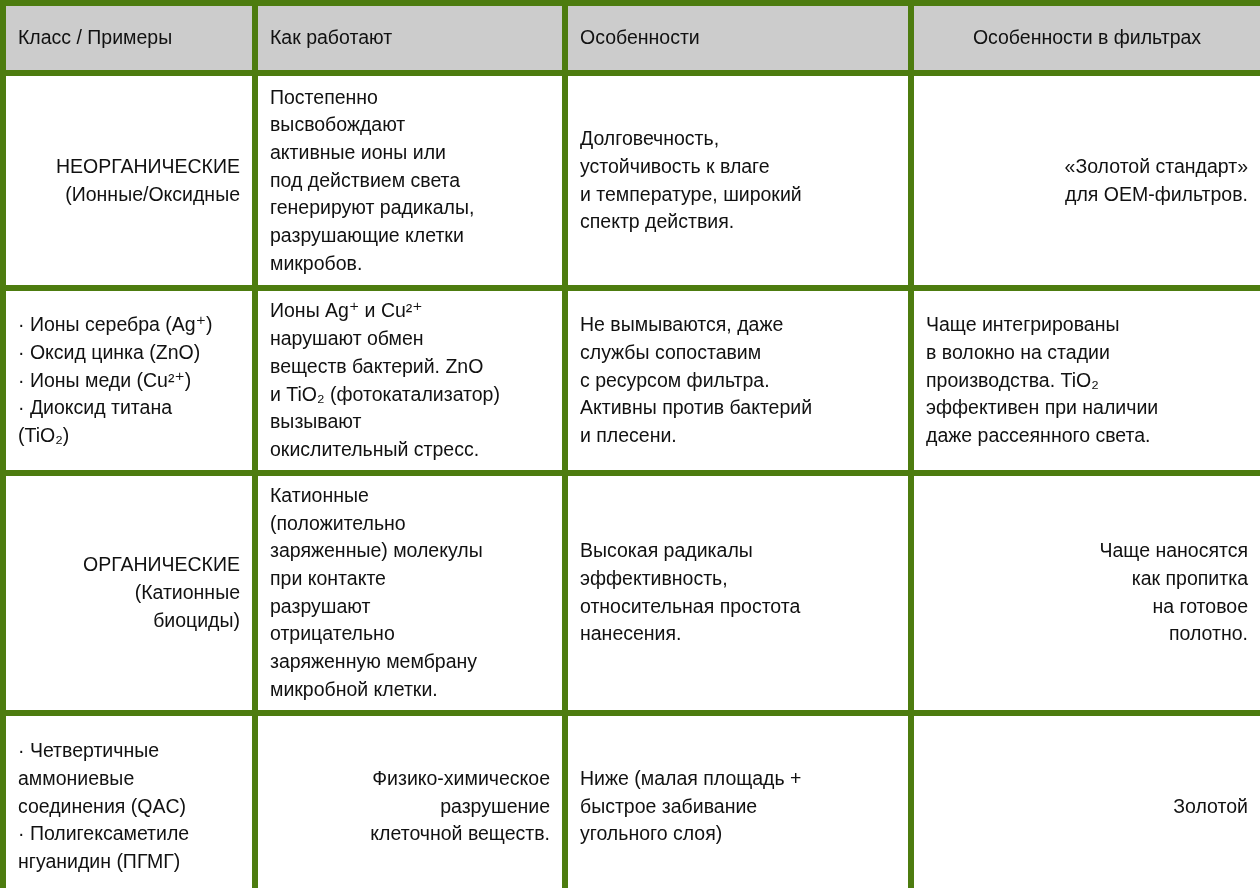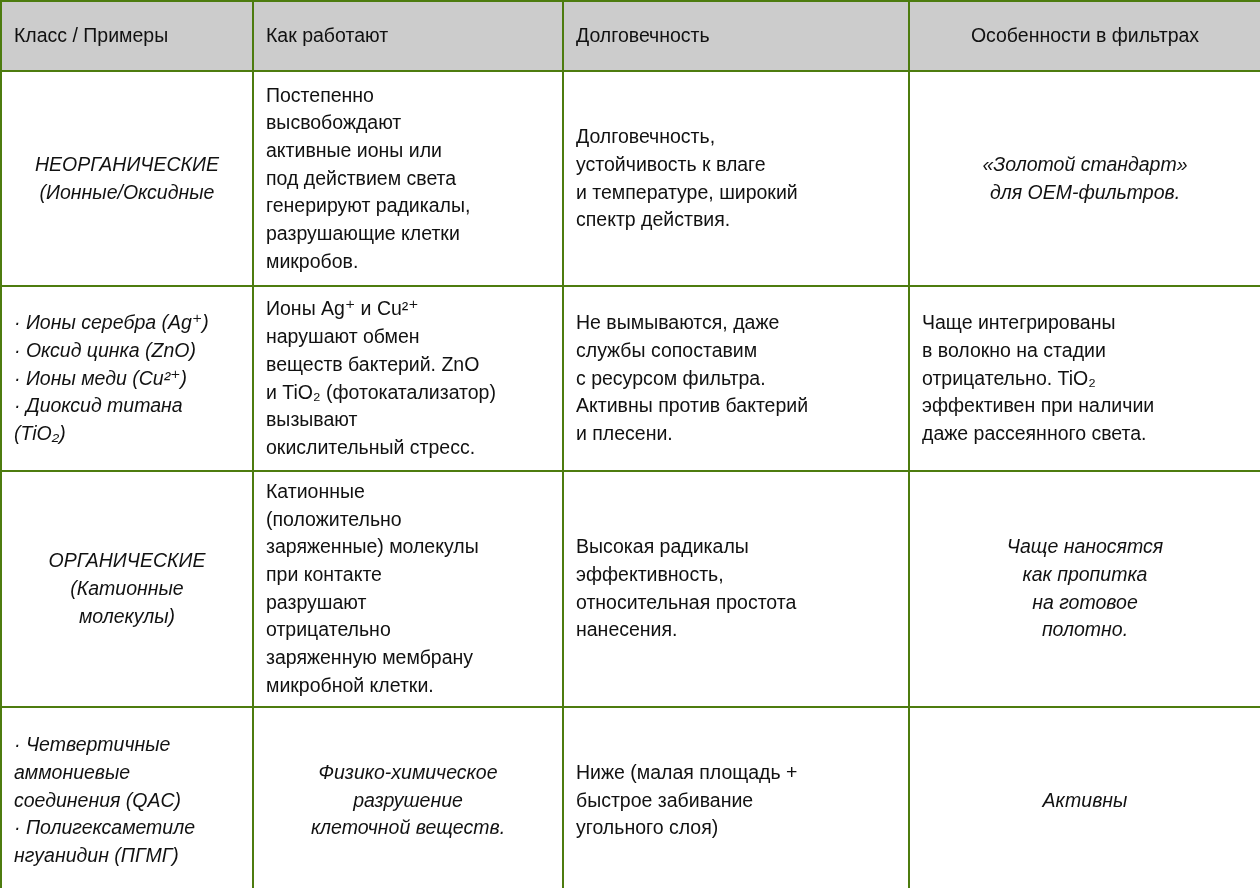--- a/index.html
+++ b/index.html
@@ -20,21 +20,21 @@
     box-sizing: border-box;
   }
   table.biocide-table {
     border-collapse: collapse;
     table-layout: fixed;
     width: 1260px;
     height: 888px;
   }
   table.biocide-table th,
   table.biocide-table td {
-    border: 2px solid #4d7c0f;
+    border: 6px solid #4d7c0f;
     box-sizing: border-box;
     padding: 6px 12px;
     vertical-align: middle;
     font-size: 19.5px;
     line-height: 1.42;
     font-weight: 400;
     color: #111111;
   }
   
   col.c1 { width: 252px; }
@@ -52,50 +52,49 @@
   }
   thead th.h-center {
     text-align: center;
   }
 
   tr.r1 { height: 215px; }
   tr.r2 { height: 185px; }
   tr.r3 { height: 230px; }
   tr.r4 { height: 188px; }
 
-  td.center { text-align: center; font-style: italic; }
+  td.center { text-align: right; }
   td.left { text-align: left; }
 
   .cell-text {
     display: block;
     white-space: pre-line;
   }
   .bullets {
     display: block;
     white-space: pre-line;
     text-align: left;
-    font-style: italic;
   }
 </style>
 </head>
 <body>
 
 <div class="table-wrap">
   <table class="biocide-table">
     <colgroup>
       <col class="c1">
         <col class="c2">
         <col class="c3">
         <col class="c4">
     </colgroup>
     <thead>
       <tr>
         <th class="h-left">Класс / Примеры</th>
         <th class="h-left">Как работают</th>
-        <th class="h-left">Долговечность</th>
+        <th class="h-left">Особенности</th>
         <th class="h-center">Особенности в фильтрах</th>
       </tr>
     </thead>
     <tbody>
       <tr class="r1">
         <td class="center">
             <span class="cell-text">НЕОРГАНИЧЕСКИЕ
 (Ионные/Оксидные</span>
           </td>
         <td class="left">
@@ -137,30 +136,30 @@
         <td class="left">
             <span class="cell-text">Не вымываются, даже
 службы сопоставим
 с ресурсом фильтра.
 Активны против бактерий
 и плесени.</span>
           </td>
         <td class="left">
             <span class="cell-text">Чаще интегрированы
 в волокно на стадии
-отрицательно. TiO₂
+производства. TiO₂
 эффективен при наличии
 даже рассеянного света.</span>
           </td>
       </tr>
       <tr class="r3">
         <td class="center">
             <span class="cell-text">ОРГАНИЧЕСКИЕ
 (Катионные
-молекулы)</span>
+биоциды)</span>
           </td>
         <td class="left">
             <span class="cell-text">Катионные
 (положительно
 заряженные) молекулы
 при контакте
 разрушают
 отрицательно
 заряженную мембрану
 микробной клетки.</span>
@@ -190,18 +189,18 @@
             <span class="cell-text">Физико-химическое
 разрушение
 клеточной веществ.</span>
           </td>
         <td class="left">
             <span class="cell-text">Ниже (малая площадь +
 быстрое забивание
 угольного слоя)</span>
           </td>
         <td class="center">
-            <span class="cell-text">Активны</span>
+            <span class="cell-text">Золотой</span>
           </td>
       </tr>
     </tbody>
   </table>
 </div>
 
 </body></html>

